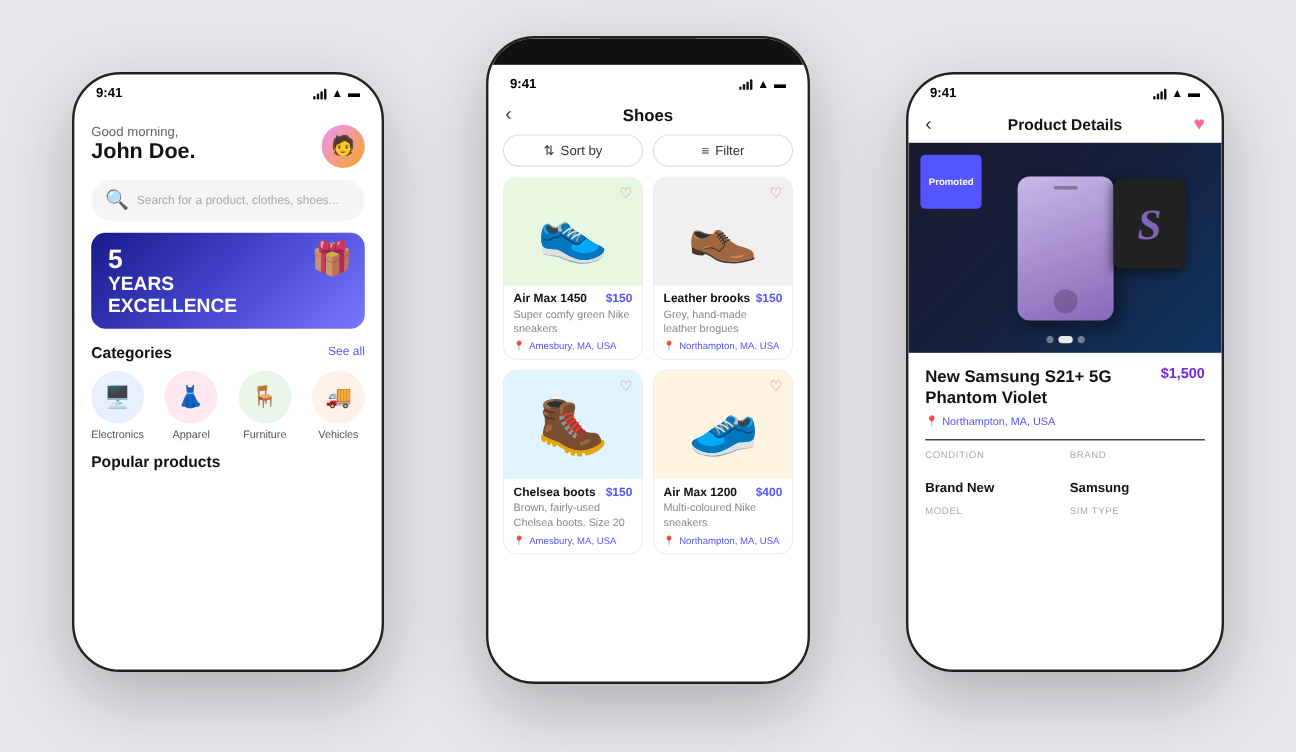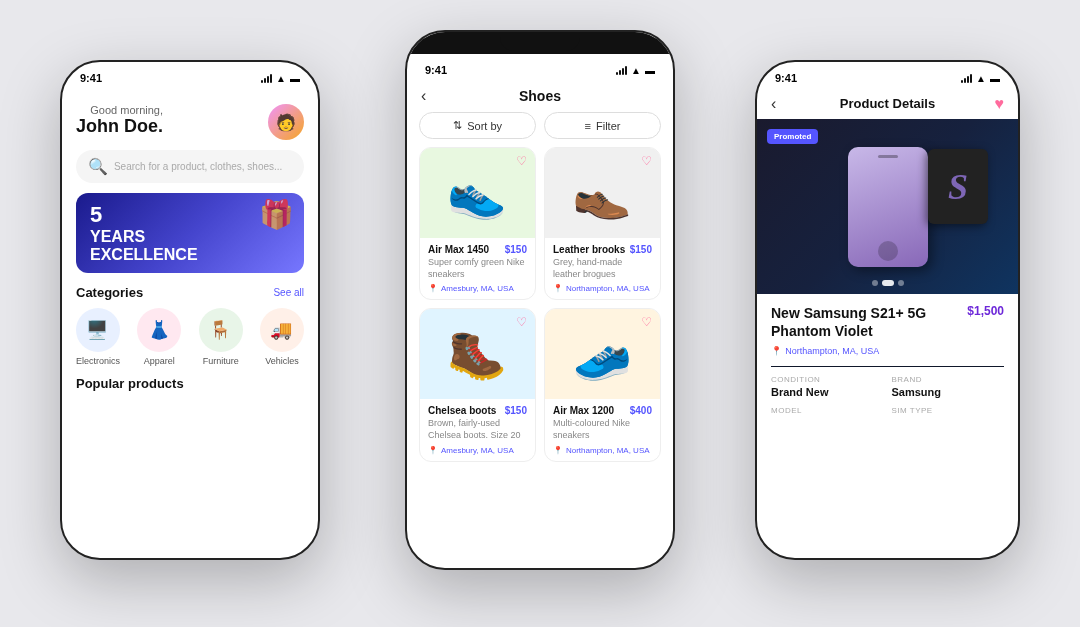--- a/index.html
+++ b/index.html
@@ -100,21 +100,20 @@
     .greeting {
       margin-top: 8px;
       display: flex;
       justify-content: space-between;
       align-items: flex-start;
     }
 
     .greeting-text .good-morning {
       font-size: 11px;
       color: #666;
-      text-align: right;
     }
 
     .greeting-text .user-name {
       font-size: 18px;
       font-weight: 700;
       color: #111;
     }
 
     .avatar {
       width: 36px;
@@ -388,21 +387,21 @@
     }
 
     .promoted-badge {
       position: absolute;
       top: 10px;
       left: 10px;
       background: #5555ff;
       color: #fff;
       font-size: 8px;
       font-weight: 600;
-      padding: 3px 7px;
+      padding: 18px 7px;
       border-radius: 4px;
     }
 
     .samsung-phone-visual {
       width: 80px;
       height: 120px;
       background: linear-gradient(160deg, #c8b8e8 0%, #a890d0 50%, #8868b8 100%);
       border-radius: 10px;
       position: relative;
       box-shadow: 4px 4px 12px rgba(0,0,0,0.4);
@@ -495,20 +494,21 @@
       font-size: 8px;
       color: #aaa;
       text-transform: uppercase;
       letter-spacing: 0.5px;
     }
 
     .spec-value {
       font-size: 11px;
       font-weight: 600;
       color: #111;
+      margin-top: 15px;
     }
 
     .signal-bars {
       display: flex;
       align-items: flex-end;
       gap: 1px;
       height: 10px;
     }
     .bar { background: #111; border-radius: 1px; width: 2px; }
     .bar1 { height: 3px; }

